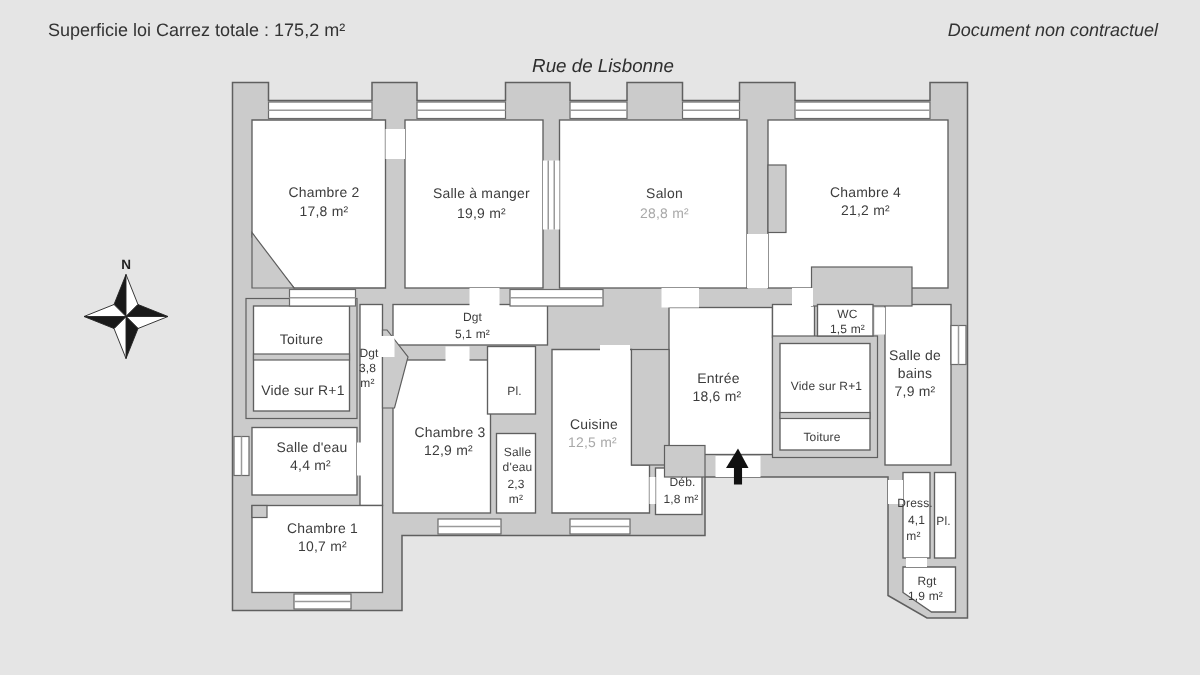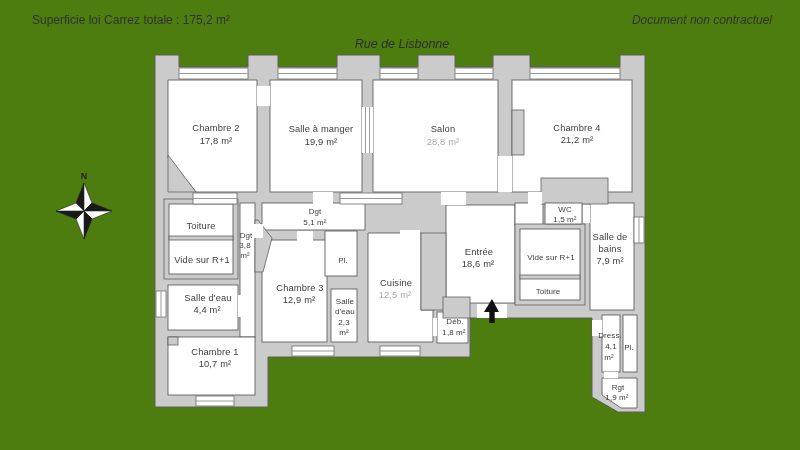--- a/index.html
+++ b/index.html
@@ -1,16 +1,16 @@
 <!DOCTYPE html>
 <html><head>
 <meta charset="utf-8">
 <style>
   html,body{margin:0;padding:0;background:#ffffff;}
-  .stage{position:relative;width:800px;height:450px;background:#4d7c0f;overflow:hidden;
+  .stage{position:relative;width:800px;height:450px;background:#e5e5e5;overflow:hidden;
          font-family:"Liberation Sans",sans-serif;}
   svg{position:absolute;left:0;top:0;}
   text{fill:#3c3c3c;font-family:"Liberation Sans",sans-serif;}
   .hdr{font-size:12px;fill:#333;}
   .ital{font-style:italic;}
   .room-label{font-size:9.3px;letter-spacing:.15px;}
   .room-label-sm{font-size:8px;letter-spacing:.1px;}
   .faded{fill:#a8a8a8;}
   .wall{fill:#cbcbcb;stroke:#5f5f5f;stroke-width:1;}
   .wall-thin{fill:#cbcbcb;stroke:#5f5f5f;stroke-width:.8;}

